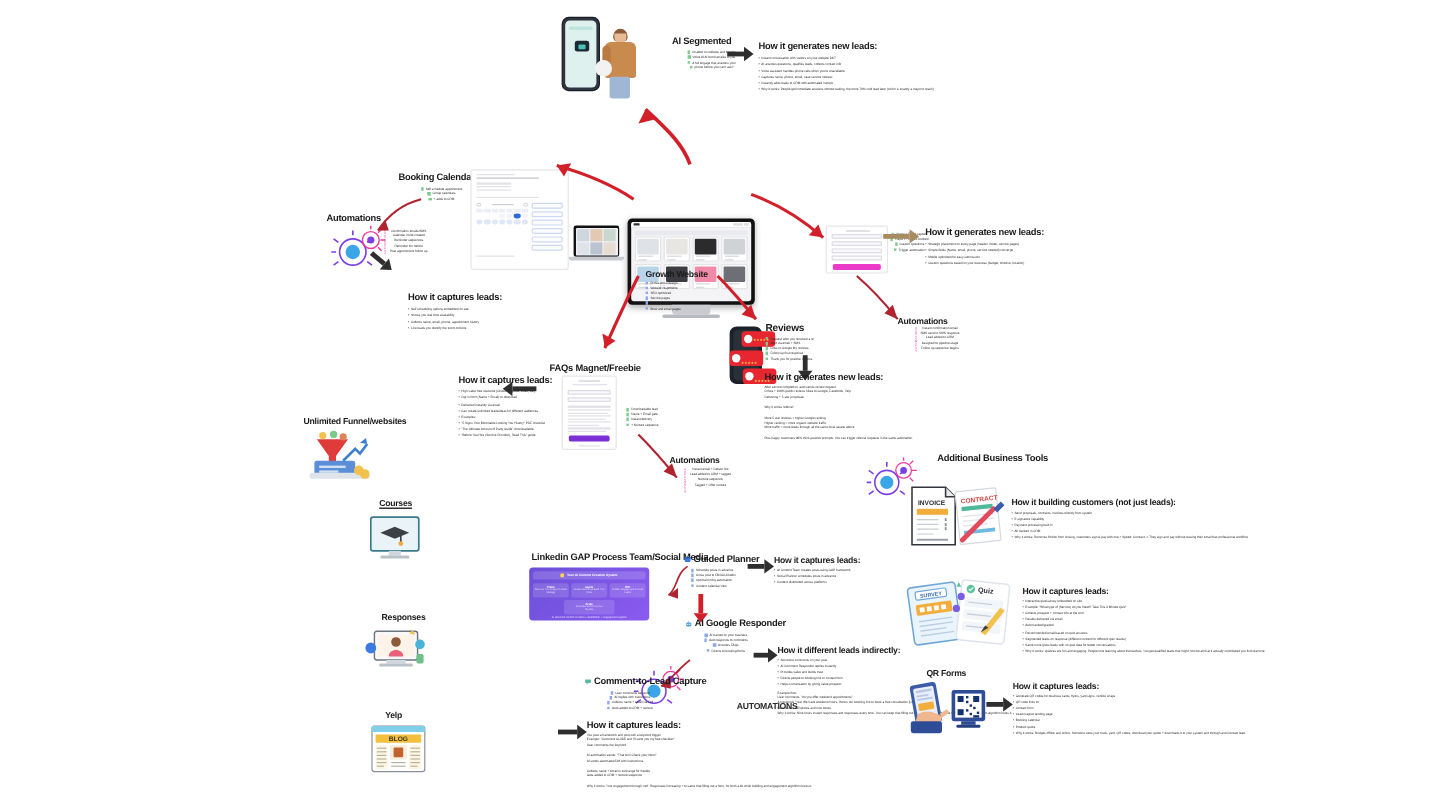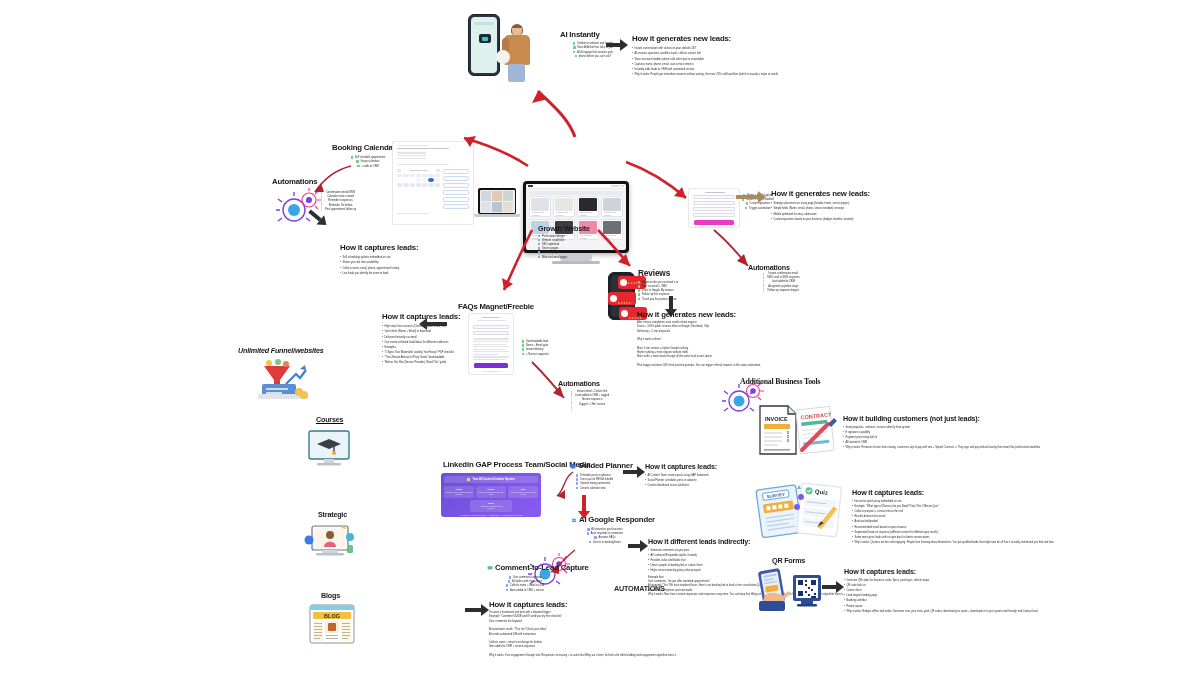--- a/index.html
+++ b/index.html
@@ -147,21 +147,21 @@
       <div style="position:absolute; left:9px; top:0; width:12px; height:11px; background:#8a5a3b; border-radius:6px 6px 4px 4px;"></div>
       <div style="position:absolute; left:10px; top:4px; width:10px; height:8px; background:#e9bb95; border-radius:0 0 5px 5px;"></div>
       <div style="position:absolute; left:2px; top:11px; width:26px; height:30px; background:#c98a4e; border-radius:5px 5px 2px 2px;"></div>
       <div style="position:absolute; left:0px; top:14px; width:7px; height:22px; background:#b97b42; border-radius:4px;"></div>
       <div style="position:absolute; left:6px; top:40px; width:17px; height:18px; background:#9fb7d4; border-radius:2px;"></div>
       <div style="position:absolute; left:-6px; top:26px; width:14px; height:14px; background:#f2f2f2; border-radius:50%;"></div>
     </div>
   </div>
 
   <div class="node" style="left:560px; top:31px; width:66px;">
-    <div class="hdr sz10">AI Instantly</div>
+    <div class="hdr sz10">AI Segmented</div>
     <ul class="bullets chk ctr" id="ai-emp-bul" style="margin-top:3px;">
         <li>Chatbot on website and funnels</li>
         <li>Voice AI AI bot that talks to you</li>
         <li>A full engage that answers your</li>
         <li>phone before you can't ask?</li>
       </ul>
   </div>
 
   <div class="arrow-blk" style="left:606px; top:39px; width:22px;">
     <div class="shaft" style="width:15px;"></div>
@@ -587,21 +587,21 @@
   <div class="node" style="left:570px; top:390px; display:flex; gap:2px;">
     <div class="tag-pink">AUTOMATIONS</div>
     <ul class="bullets ctr" id="auto-lm-bul">
         <li>Instant email + Deliver link</li>
         <li>Lead added to CRM + tagged</li>
         <li>Nurture sequence</li>
         <li>Tagged + Offer nurture</li>
       </ul>
   </div>
 
-  <div class="node" style="left:238px; top:347px;font-style:italic;">
+  <div class="node" style="left:253px; top:347px;">
     <div class="hdr sz9">Unlimited Funnel/websites</div>
   </div>
   <div class="node" style="left:252px; top:358px;">
     <svg width="62" height="46" viewBox="0 0 62 46">
       <path d="M12 8 L38 8 L28 22 L28 34 L22 30 L22 22 Z" fill="#e03b3b"></path>
       <rect x="10" y="26" width="34" height="14" rx="2" fill="#5b8ed6"></rect>
       <rect x="14" y="30" width="22" height="2" fill="#cfe0f5"></rect>
       <rect x="14" y="34" width="16" height="2" fill="#cfe0f5"></rect>
       <path d="M34 26 L44 16 L48 20 L54 12" stroke="#3f7fd0" stroke-width="2.2" fill="none"></path>
       <path d="M54 12 L48 11 L53 7 Z" fill="#3f7fd0"></path>
@@ -622,39 +622,39 @@
       <rect x="5" y="3" width="40" height="28" rx="2" fill="#eaf3f8" stroke="#3b7a8c" stroke-width="1.4"></rect>
       <path d="M13 16 L25 11 L37 16 L25 21 Z" fill="#3b3f46"></path>
       <path d="M30 18 L30 24" stroke="#3b3f46" stroke-width="1.4"></path>
       <circle cx="30" cy="25" r="2" fill="#f2a83c"></circle>
       <rect x="20" y="31" width="10" height="4" fill="#cfd6dc"></rect>
       <rect x="13" y="35" width="24" height="2.5" rx="1" fill="#b9c2c9"></rect>
     </svg>
   </div>
 
   <div class="node" style="left:318px; top:511px;">
-    <div class="hdr sz9">Strategic</div>
+    <div class="hdr sz9">Responses</div>
   </div>
   <div class="node" style="left:303px; top:523px;">
     <svg width="54" height="38" viewBox="0 0 54 38">
       <rect x="9" y="3" width="36" height="24" rx="2" fill="#f7f8fa" stroke="#6e7682" stroke-width="1.2"></rect>
       <rect x="12" y="6" width="30" height="18" fill="#fdf3e8"></rect>
       <circle cx="27" cy="12" r="4" fill="#8a5a3b"></circle>
       <path d="M21 24 C21 17 33 17 33 24 Z" fill="#e8607a"></path>
       <rect x="19" y="27" width="16" height="3" fill="#cfd6dc"></rect>
       <rect x="13" y="30" width="28" height="2.5" rx="1" fill="#b9c2c9"></rect>
       <circle cx="6" cy="17" r="4.5" fill="#3b7ae0"></circle>
       <circle cx="47" cy="14" r="4" fill="#48b4d8"></circle>
       <rect x="44" y="22" width="6" height="8" rx="1.5" fill="#6fbf8a"></rect>
       <path d="M38 5 l3 -3 l2 4 z" fill="#f2c14e"></path>
     </svg>
   </div>
 
   <div class="node" style="left:321px; top:592px;">
-    <div class="hdr sz9">Blogs</div>
+    <div class="hdr sz9">Yelp</div>
   </div>
   <div class="node" style="left:307px; top:603px;">
     <svg width="50" height="42" viewBox="0 0 50 42">
       <rect x="3" y="2" width="44" height="38" rx="2" fill="#fff" stroke="#8c9099" stroke-width="1"></rect>
       <rect x="3" y="2" width="44" height="5" fill="#7fd0e8"></rect>
       <rect x="6" y="9" width="38" height="7" rx="1" fill="#f2c03c"></rect>
       <text x="25" y="14.8" font-family="Liberation Sans, sans-serif" font-size="5.5" font-weight="700" fill="#3a3326" text-anchor="middle">BLOG</text>
       <rect x="6" y="18" width="10" height="20" fill="#fdf6e3"></rect>
       <rect x="34" y="18" width="10" height="20" fill="#fdf6e3"></rect>
       <rect x="18" y="18" width="14" height="12" fill="#f7efdc"></rect>
@@ -819,21 +819,21 @@
         <div class="para">Collects name + email in exchange for freebie</div>
         <div class="para">Gets added to CRM + nurture sequence</div>
         <div class="para">&nbsp;</div>
         <div class="para">Why it works: Your engagement through roof. Responses increasing + to same that filling out a form, for both a bit while building and engagement algorithm loves it.</div>
       </div>
   </div>
   <div class="node" style="left:614px; top:585px;">
     <div class="hdr sz9" style="color:#2b2b2b;">AUTOMATIONS</div>
   </div>
 
-  <div class="node" style="left:740px; top:378px;font-family:Liberation Serif, serif;">
+  <div class="node" style="left:781px; top:378px;">
     <div class="hdr sz10">Additional Business Tools</div>
   </div>
 
   <div class="node" style="left:756px; top:404px;">
     <svg width="82" height="52" viewBox="0 0 82 52">
       <path d="M4 2 h28 l8 8 v40 h-36 z" fill="#fff" stroke="#33363d" stroke-width="1.3"></path>
       <path d="M32 2 v8 h8" fill="#e8eaee" stroke="#33363d" stroke-width="1.3"></path>
       <text x="9" y="17" font-family="Liberation Sans, sans-serif" font-size="5.5" font-weight="700" fill="#23262c">INVOICE</text>
       <rect x="8" y="20" width="26" height="5" fill="#f2ae3c"></rect>
       <g stroke="#c8ccd4" stroke-width="1">

